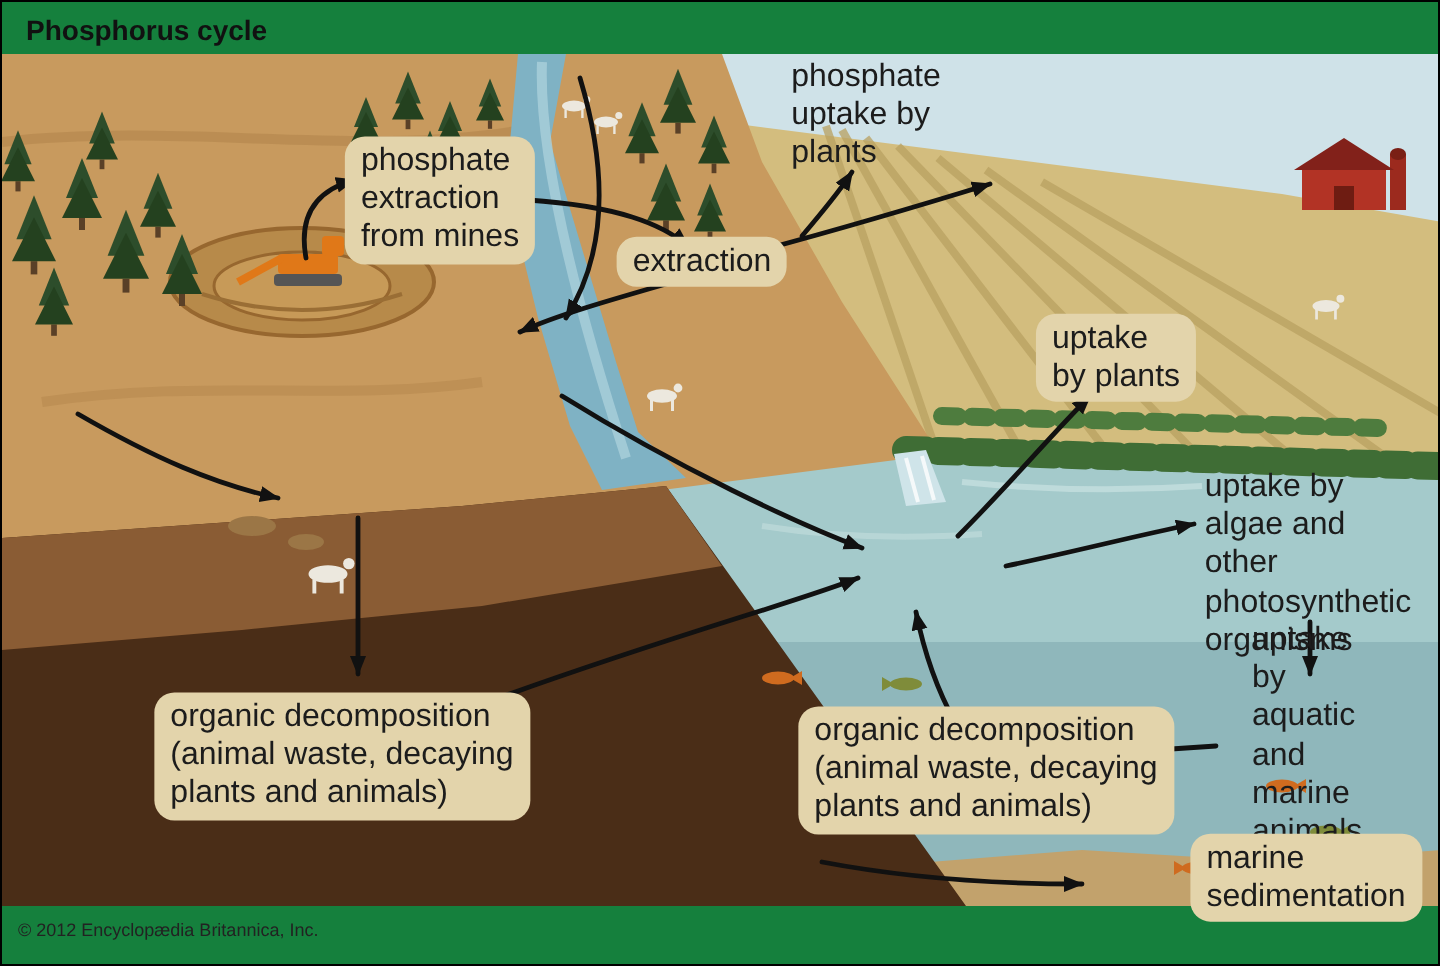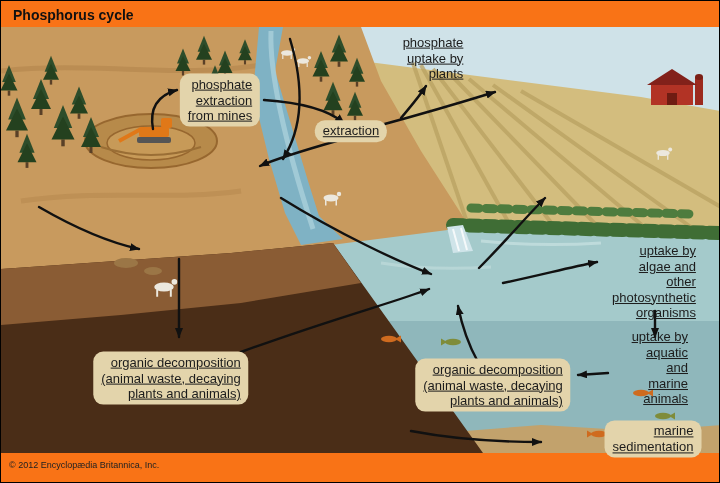--- a/index.html
+++ b/index.html
@@ -1,31 +1,31 @@
 <!DOCTYPE html>
 <html style="--sky: #cfe2e8; --field: #d3bd7e; --land: #c89a5e; --river: #7fb2c4; --water-surface: #a4cacb; --water-deep: #8fb7bb; --sediment: #c2a26c; --soil-dark: #4a2d17; --soil-mid: #8a5c34; --tree: #2d4d2b; --barn: #b23325; --machine: #e07818; --arrow: #111111; --label-box: #e3d4ab;"><head>
 <meta charset="utf-8">
 <style>
   html,body{margin:0;padding:0;background:#fff;}
   .stage{
-    position:relative;width:720px;height:483px;background:#f97316;
+    position:relative;width:720px;height:483px;background:#15803d;
     border:1px solid #000;box-sizing:border-box;overflow:hidden;
     font-family:"Liberation Sans",sans-serif;
   }
   .scene{position:absolute;left:0;top:0;width:720px;height:483px;}
   .title{
     position:absolute;left:12px;top:6px;font-size:14px;font-weight:bold;color:#111;
   }
   .copyright{
     position:absolute;left:8px;top:459px;font-size:9px;color:#222;
   }
   .label{
     position:absolute;transform:translate(-50%,-50%);
-    font-size:13px;line-height:1.2;color:#1c1c1c;text-align:right;
-    white-space:pre-line;z-index:5;text-decoration:underline;
+    font-size:16px;line-height:1.2;color:#1c1c1c;text-align:left;
+    white-space:pre-line;z-index:5;
   }
   .boxed{
     background:var(--label-box,#e3d4ab);padding:3px 8px;border-radius:10px;
   }
 </style>
 </head>
 <body>
 
 <div class="stage">
 
@@ -189,20 +189,22 @@
   <div class="title">Phosphorus cycle</div>
   <div class="copyright">© 2012 Encyclopædia Britannica, Inc.</div>
 
   <div class="label boxed" style="left:219px;top:99px">phosphate
 extraction
 from mines</div>
   <div class="label" style="left:432px;top:57px">phosphate
 uptake by
 plants</div>
   <div class="label boxed" style="left:350px;top:130px">extraction</div>
+  <div class="label boxed" style="left:557px;top:178px">uptake
+by plants</div>
   <div class="label" style="left:653px;top:281px">uptake by
 algae and other
 photosynthetic
 organisms</div>
   <div class="label boxed" style="left:170px;top:377px">organic decomposition
 (animal waste, decaying
 plants and animals)</div>
   <div class="label boxed" style="left:492px;top:384px">organic decomposition
 (animal waste, decaying
 plants and animals)</div>

